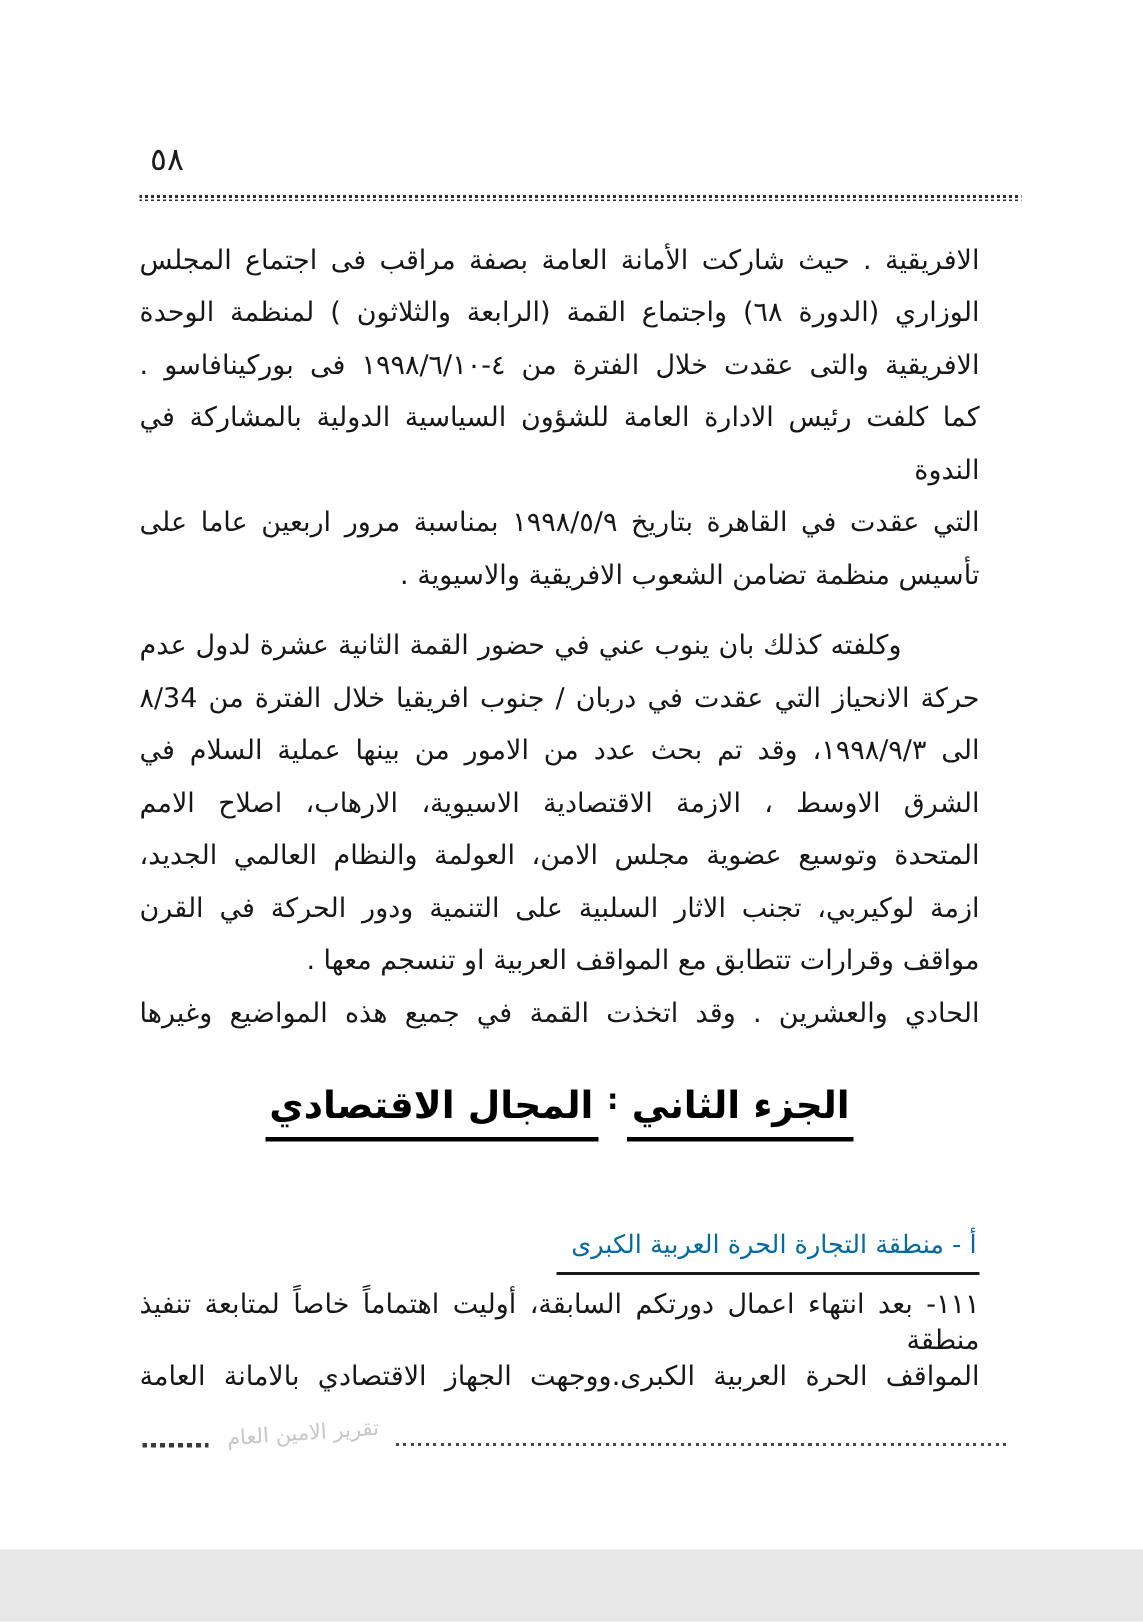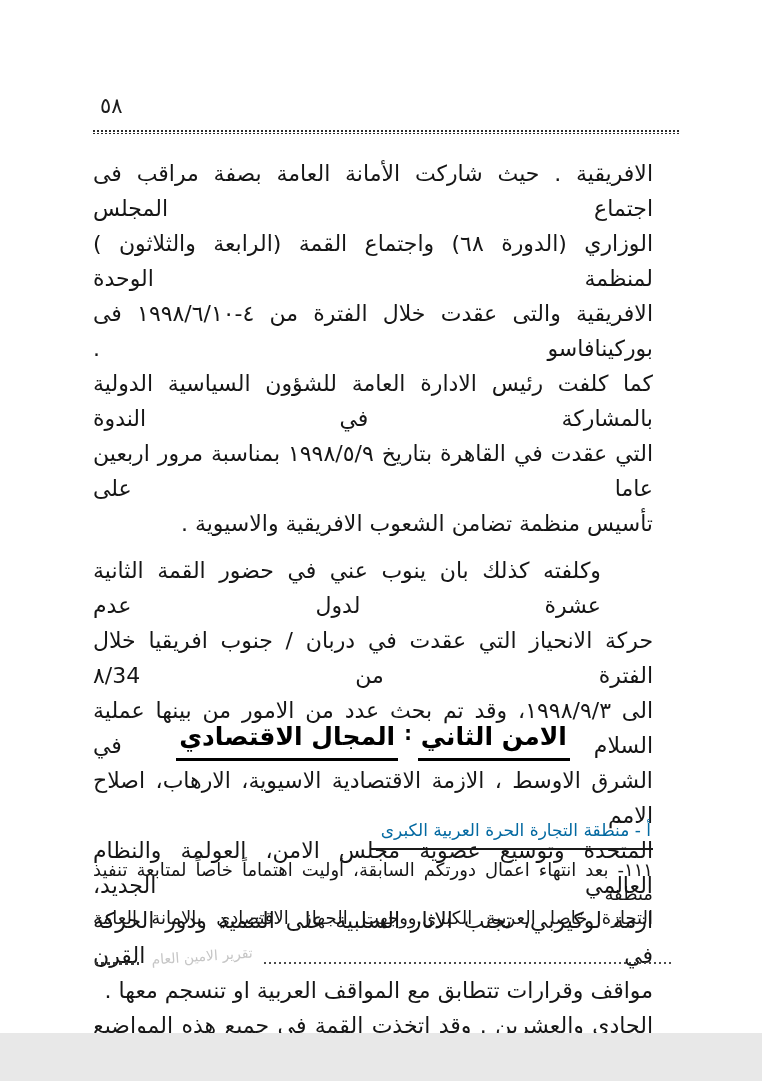--- a/index.html
+++ b/index.html
@@ -18,21 +18,21 @@
     font-size:21px; letter-spacing:3px; color:#1c1c1c;
   }
   
   .hrule { position:absolute; left:93px; top:130px; width:588px; }
   .dotrow { height:1.5px; margin-bottom:1px;
     background:repeating-linear-gradient(90deg,#2b2b2b 0 2px, transparent 2px 4px); }
   
   .body {
     position:absolute; left:93px; top:156px; width:560px;
     direction:rtl; text-align:justify;
-    font-size:22px; line-height:35px;
+    font-size:18px; line-height:35px;
   }
   .tline { text-align:justify; text-align-last:justify; white-space:normal; }
   .tline.e { text-align-last:right; }
   .tline.ind { padding-right:52px;margin-top:12px; }
   
   .heading {
     position:absolute; left:93px; top:722px; width:560px;
     direction:rtl; text-align:center;
     font-size:25px; font-weight:bold; color:#000;
   }
@@ -95,27 +95,27 @@
     <div class="tline j">حركة الانحياز التي عقدت في دربان / جنوب افريقيا خلال الفترة من ٨/34</div>
     <div class="tline j">الى ١٩٩٨/٩/٣، وقد تم بحث عدد من الامور من بينها عملية السلام في</div>
     <div class="tline j">الشرق الاوسط ، الازمة الاقتصادية الاسيوية، الارهاب، اصلاح الامم</div>
     <div class="tline j">المتحدة وتوسيع عضوية مجلس الامن، العولمة والنظام العالمي الجديد،</div>
     <div class="tline j">ازمة لوكيربي، تجنب الاثار السلبية على التنمية ودور الحركة في القرن</div>
     <div class="tline e">مواقف وقرارات تتطابق مع المواقف العربية او تنسجم معها .</div>
     <div class="tline j">الحادي والعشرين . وقد اتخذت القمة في جميع هذه المواضيع وغيرها</div>
   </div>
 
   <div class="heading">
-    <span class="u">الامن الثاني</span><span class="sep">:</span><span class="u">المجال الاقتصادي</span>
+    <span class="u">الجزء الثاني</span><span class="sep">:</span><span class="u">المجال الاقتصادي</span>
   </div>
 
   <div class="subheading">أ - منطقة التجارة الحرة العربية الكبرى</div>
 
   <div class="para3">
     <div class="tline j">١١١- بعد انتهاء اعمال دورتكم السابقة، أوليت اهتماماً خاصاً لمتابعة تنفيذ منطقة</div>
-    <div class="tline j">التجارة خاصا العربية الكبرى.ووجهت الجهاز الاقتصادي بالامانة العامة</div>
+    <div class="tline j">المواقف الحرة العربية الكبرى.ووجهت الجهاز الاقتصادي بالامانة العامة</div>
   </div>
 
   <div class="footer-dash"></div>
   <div class="footer-watermark">تقرير الامين العام</div>
   <div class="footer-dotline"></div>
 
 </div>
 
 </body></html>

